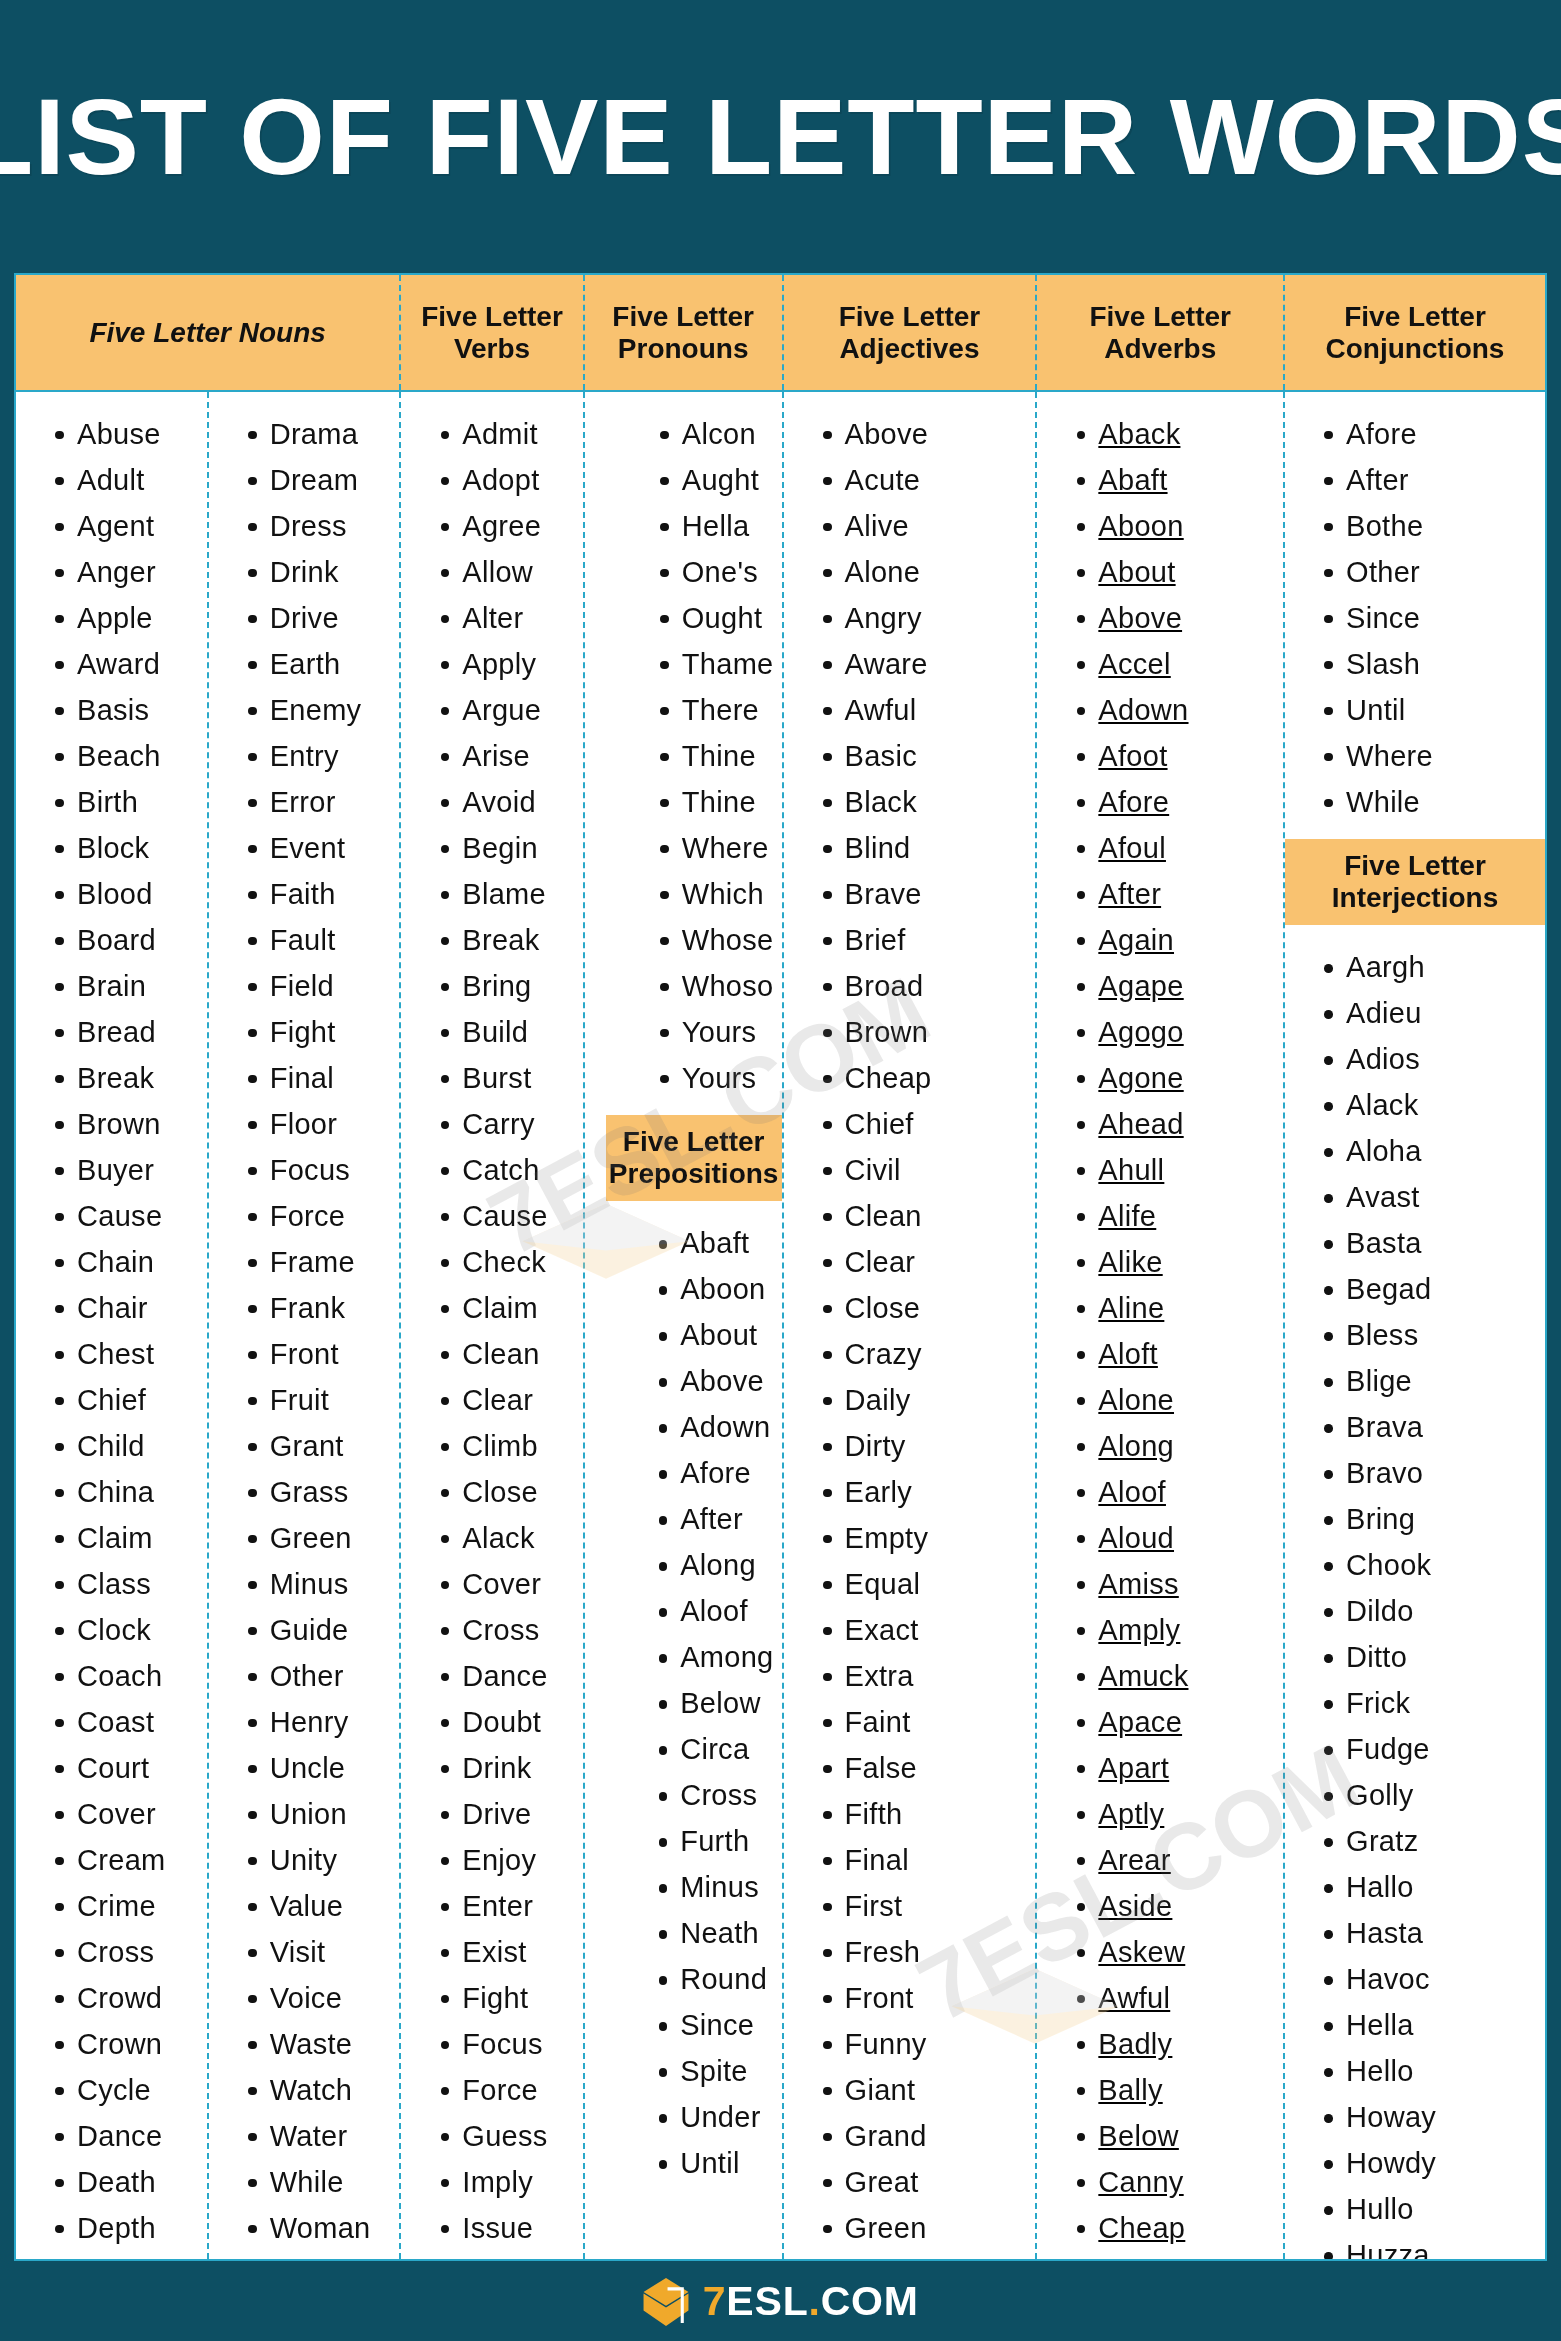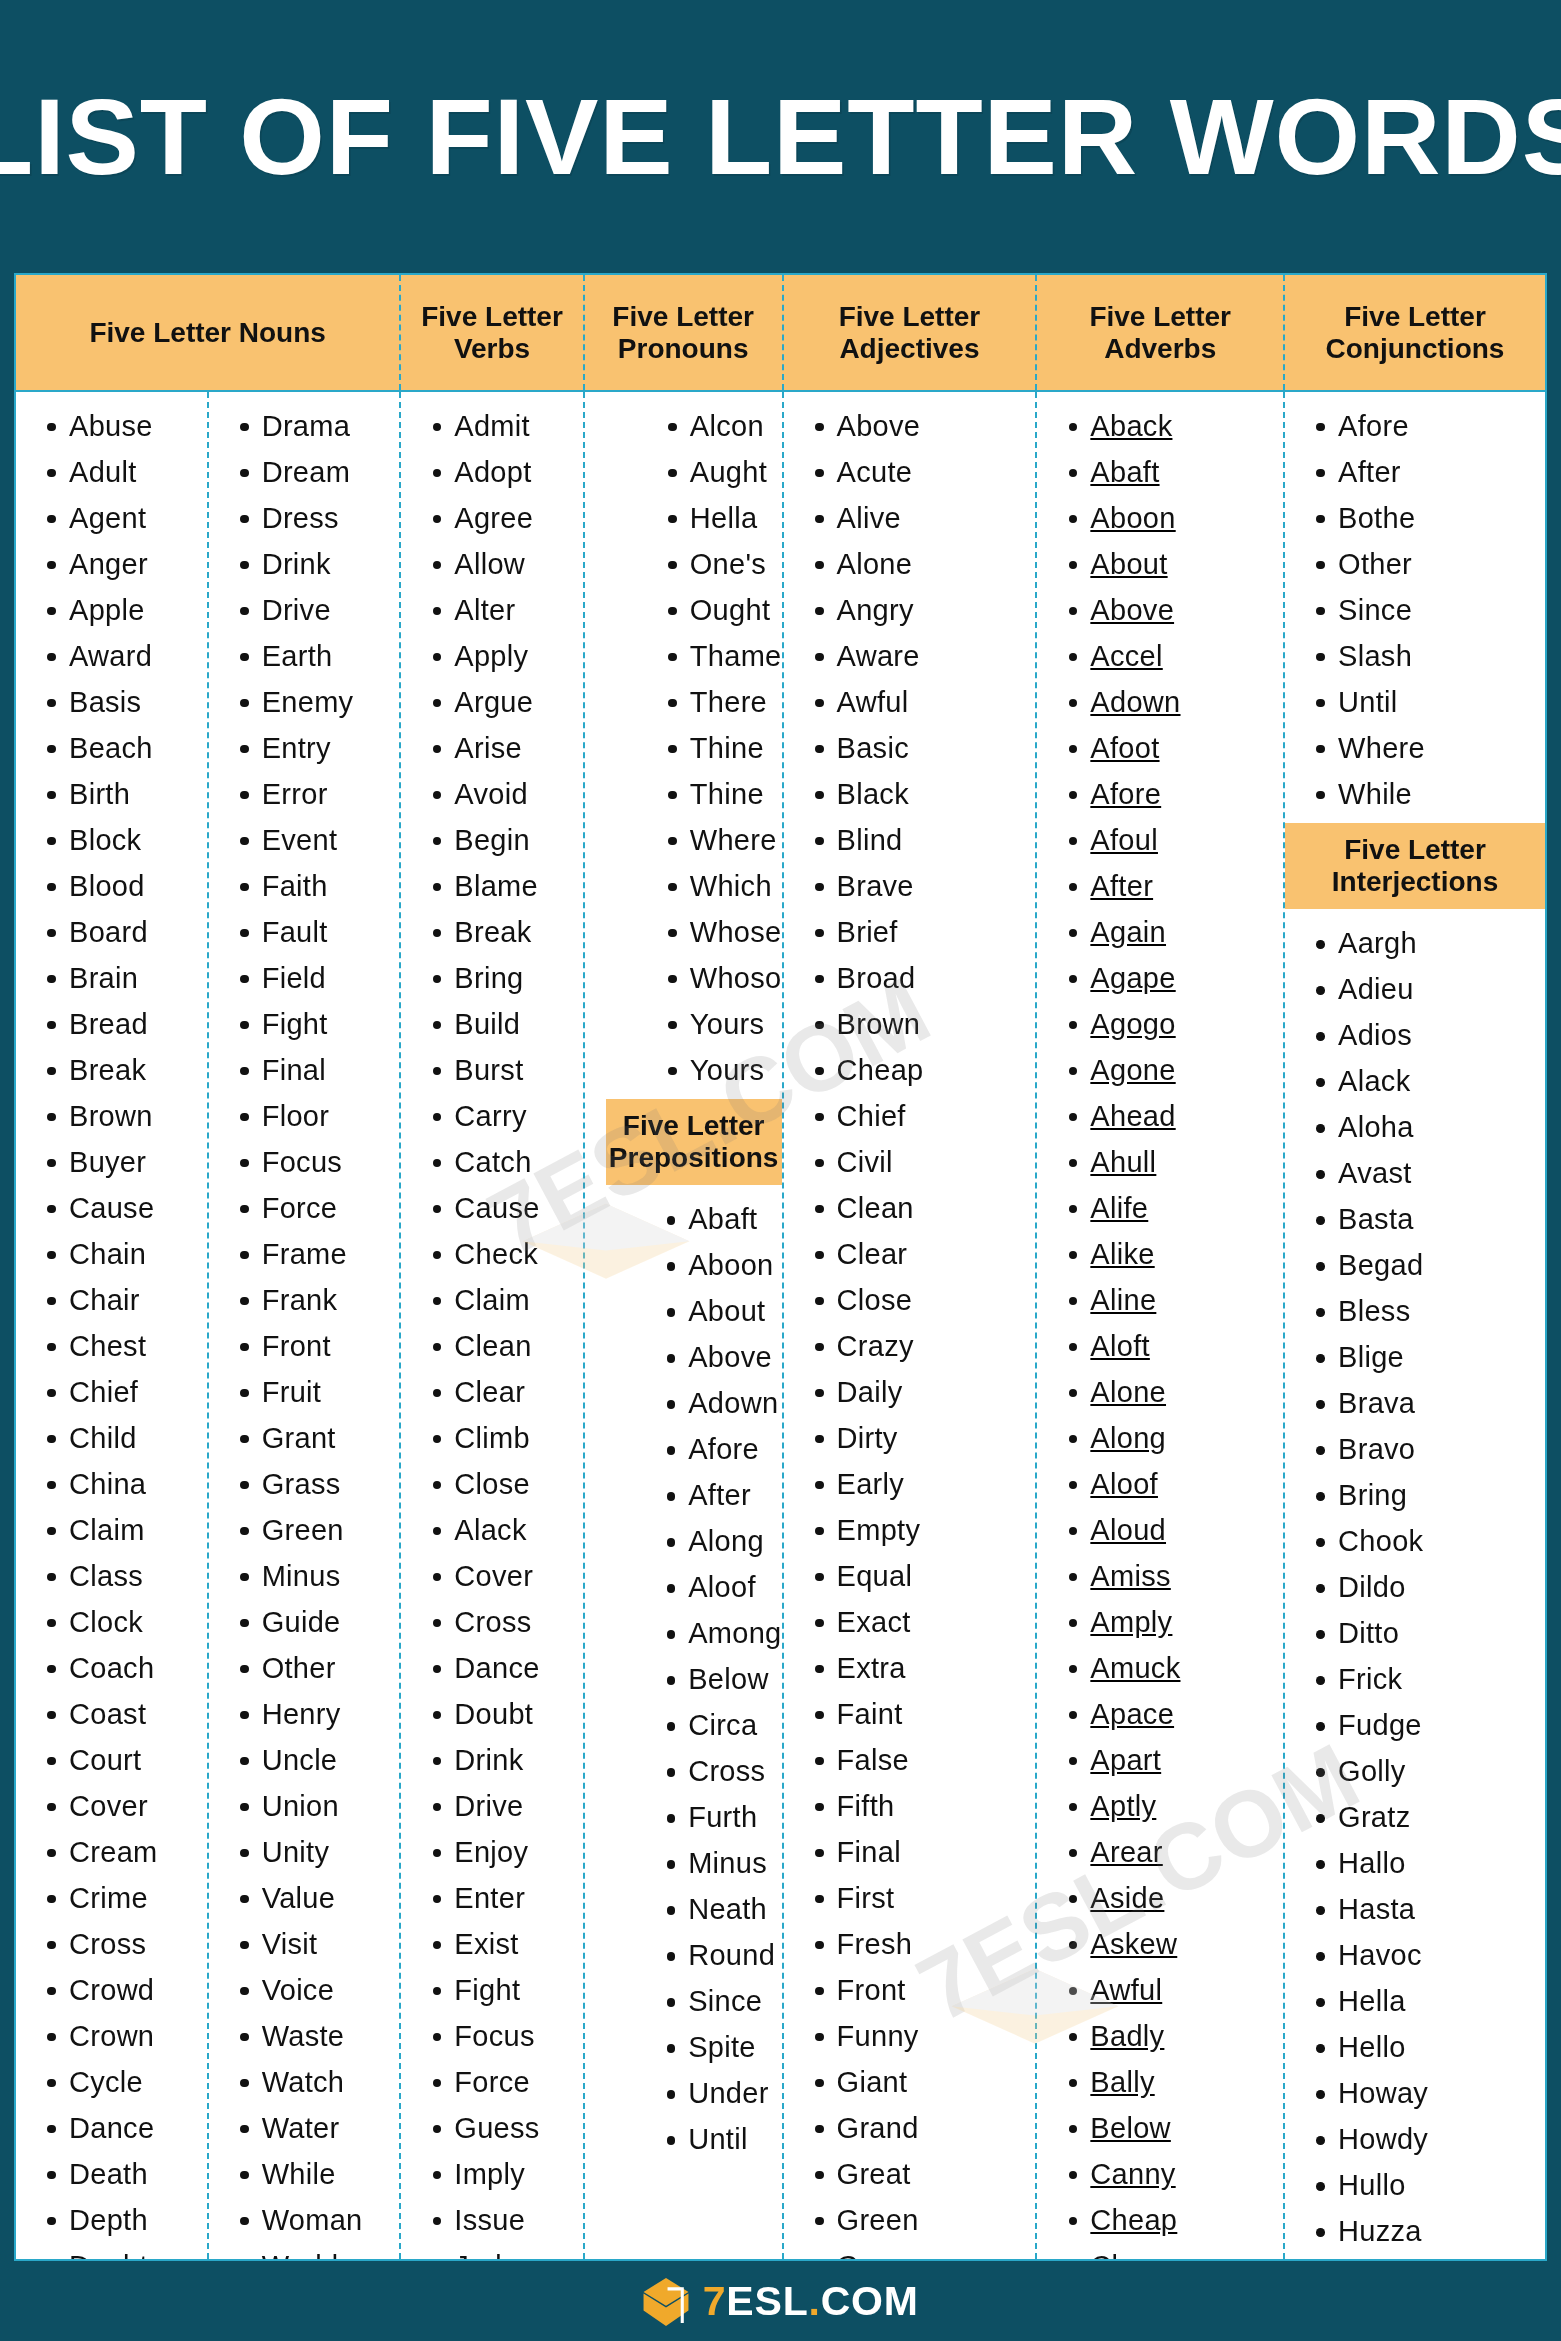--- a/index.html
+++ b/index.html
@@ -83,21 +83,21 @@
   }
   .col:last-child { border-right: none; }
 
   .subcols { display: flex; flex: 1 1 auto; min-height: 0; }
   .subcol { flex: 1 1 0; border-right: 2.3px dashed #2aa8c9; }
   .subcol:last-child { border-right: none; }
 
   ul.words {
     list-style: none;
     padding: 11px 0 0 8px;
-    margin: 0;
+    margin: 8px;
   }
   ul.words li {
     position: relative;
     font-size: 29px;
     line-height: 46px;
     color: #111111;
     padding-left: 45px;
     font-family: "Liberation Sans", sans-serif;
     letter-spacing: 0.3px;
     white-space: nowrap;
@@ -125,21 +125,21 @@
   .inline-head span { display: block; }
 
   
   .c-nouns      { width: 25.2%; }
   .c-verbs      { width: 12.0%; }
   .c-pronouns   { width: 13.0%; align-items: flex-end; }
   .c-adjectives { width: 16.6%; }
   .c-adverbs    { width: 16.2%; text-decoration: underline; }
   .c-conj       { width: 17.0%; }
 
-  .h-nouns      { width: 25.2%; }
+  .h-nouns      { width: 25.2%; font-style: italic; }
   .h-verbs      { width: 12.0%; }
   .h-pronouns   { width: 13.0%; }
   .h-adjectives { width: 16.6%; }
   .h-adverbs    { width: 16.2%; }
   .h-conj       { width: 17.0%; }
 
   
   .footer {
     height: 81px;
     flex: 0 0 auto;

